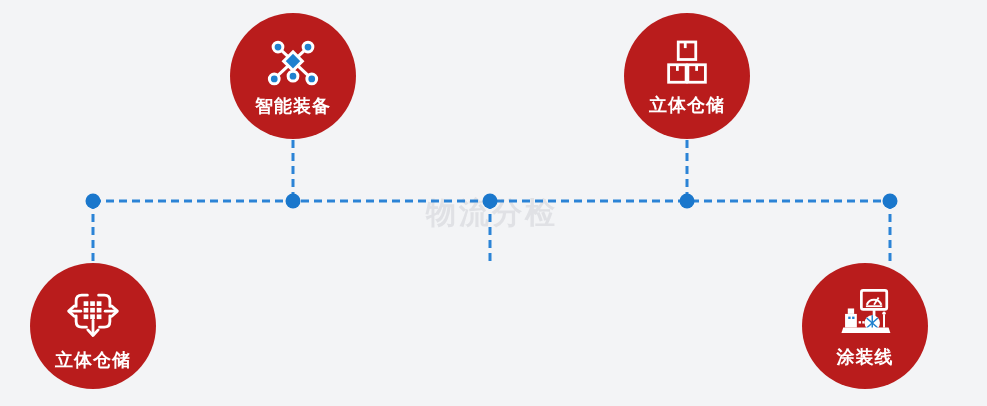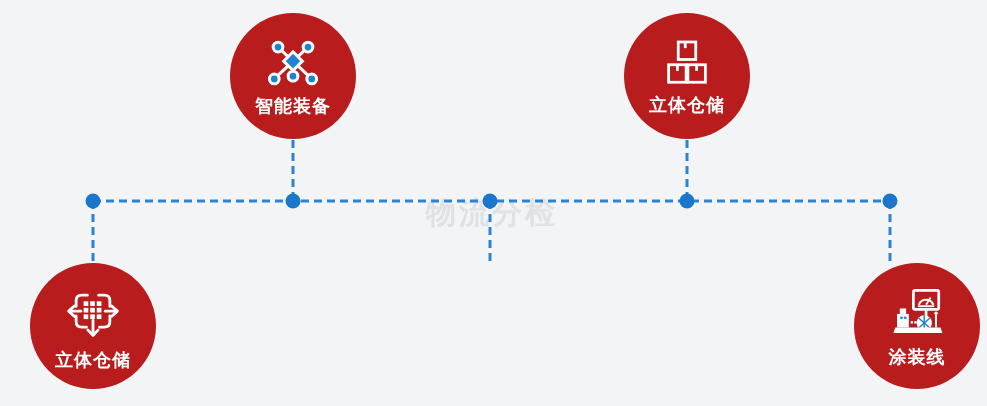--- a/index.html
+++ b/index.html
@@ -48,21 +48,21 @@
     font-size: 18px;
     font-weight: 700;
     letter-spacing: 1px;
     line-height: 1;
     white-space: nowrap;
   }
   .n-smart      { left: 230px; top: 13px;  }
   .n-warehouse  { left: 624px; top: 13px;  }
   .n-sorting    { left: 30px;  top: 263px; }
   .n-production { left: 427px; top: 263px; }
-  .n-coating    { left: 854px; top: 263px; }
+  .n-coating    { left: 802px; top: 263px; }
 </style>
 </head>
 <body>
 
 <div class="canvas">
 
   <div class="watermark">物流分检</div>
 
   <svg class="connectors" width="987" height="406" viewBox="0 0 987 406" xmlns="http://www.w3.org/2000/svg">
     <g stroke="#2b83d6" stroke-width="3" stroke-dasharray="8 5" fill="none">

